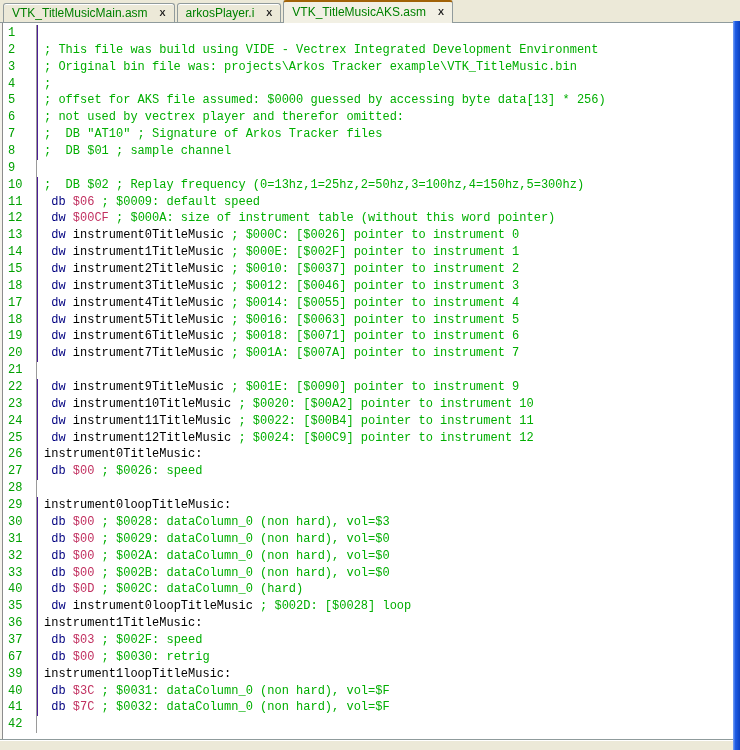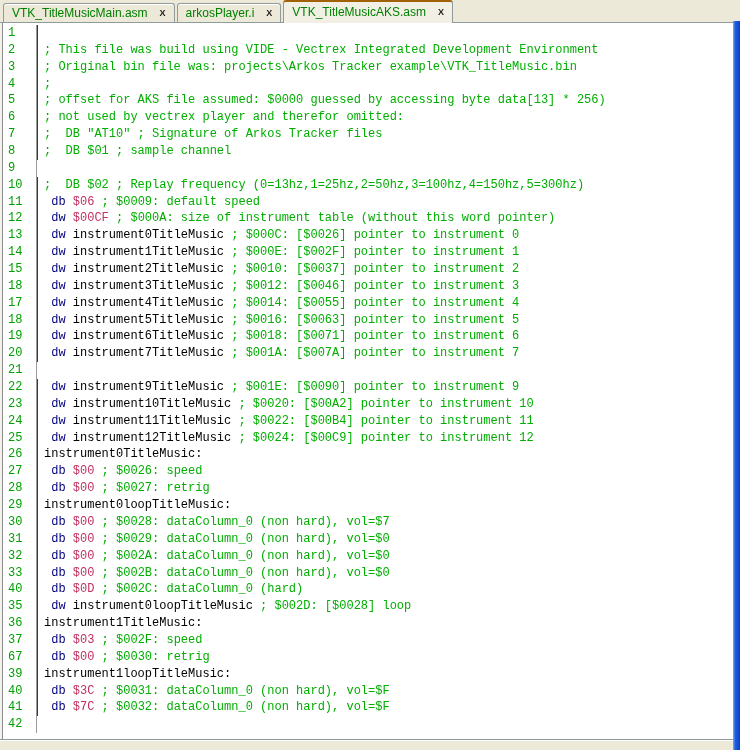--- a/index.html
+++ b/index.html
@@ -223,29 +223,28 @@
         <div class="row">
           <span class="ln">26</span>
           <span class="lt"><span class="seg-p">instrument0TitleMusic:</span></span>
         </div>
         <div class="row">
           <span class="ln">27</span>
           <span class="lt"><span class="seg-p"> </span><span class="seg-k">db</span><span class="seg-p"> </span><span class="seg-n">$00</span><span class="seg-c"> ; $0026: speed</span></span>
         </div>
         <div class="row">
           <span class="ln">28</span>
-          <span class="lt"><span class="seg-p"> </span><span class="seg-k">db</span><span class="seg-p"> </span><span class="seg-n">$00</span><span class="seg-c"> ; $0027: retrig</span></span>
         </div>
         <div class="row">
           <span class="ln">29</span>
           <span class="lt"><span class="seg-p">instrument0loopTitleMusic:</span></span>
         </div>
         <div class="row">
           <span class="ln">30</span>
-          <span class="lt"><span class="seg-p"> </span><span class="seg-k">db</span><span class="seg-p"> </span><span class="seg-n">$00</span><span class="seg-c"> ; $0028: dataColumn_0 (non hard), vol=$7</span></span>
+          <span class="lt"><span class="seg-p"> </span><span class="seg-k">db</span><span class="seg-p"> </span><span class="seg-n">$00</span><span class="seg-c"> ; $0028: dataColumn_0 (non hard), vol=$3</span></span>
         </div>
         <div class="row">
           <span class="ln">31</span>
           <span class="lt"><span class="seg-p"> </span><span class="seg-k">db</span><span class="seg-p"> </span><span class="seg-n">$00</span><span class="seg-c"> ; $0029: dataColumn_0 (non hard), vol=$0</span></span>
         </div>
         <div class="row">
           <span class="ln">32</span>
           <span class="lt"><span class="seg-p"> </span><span class="seg-k">db</span><span class="seg-p"> </span><span class="seg-n">$00</span><span class="seg-c"> ; $002A: dataColumn_0 (non hard), vol=$0</span></span>
         </div>
         <div class="row">

